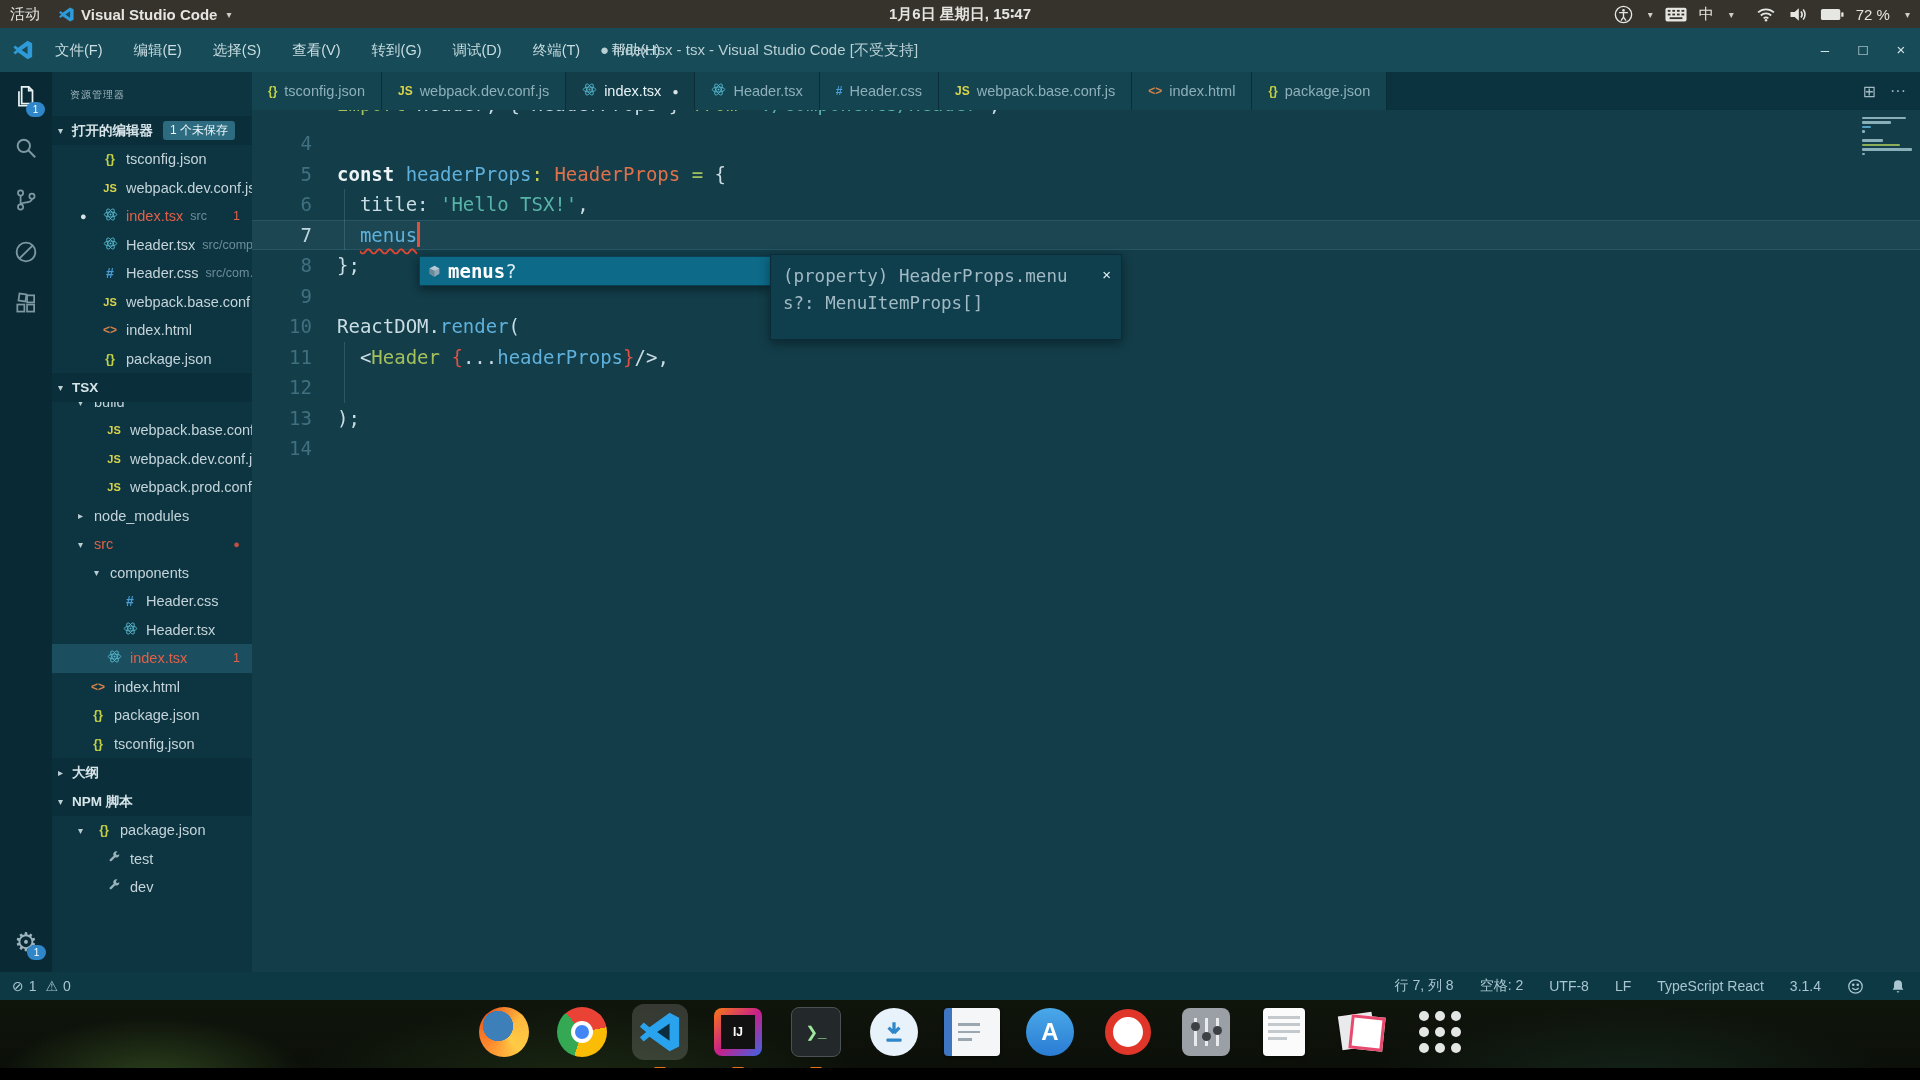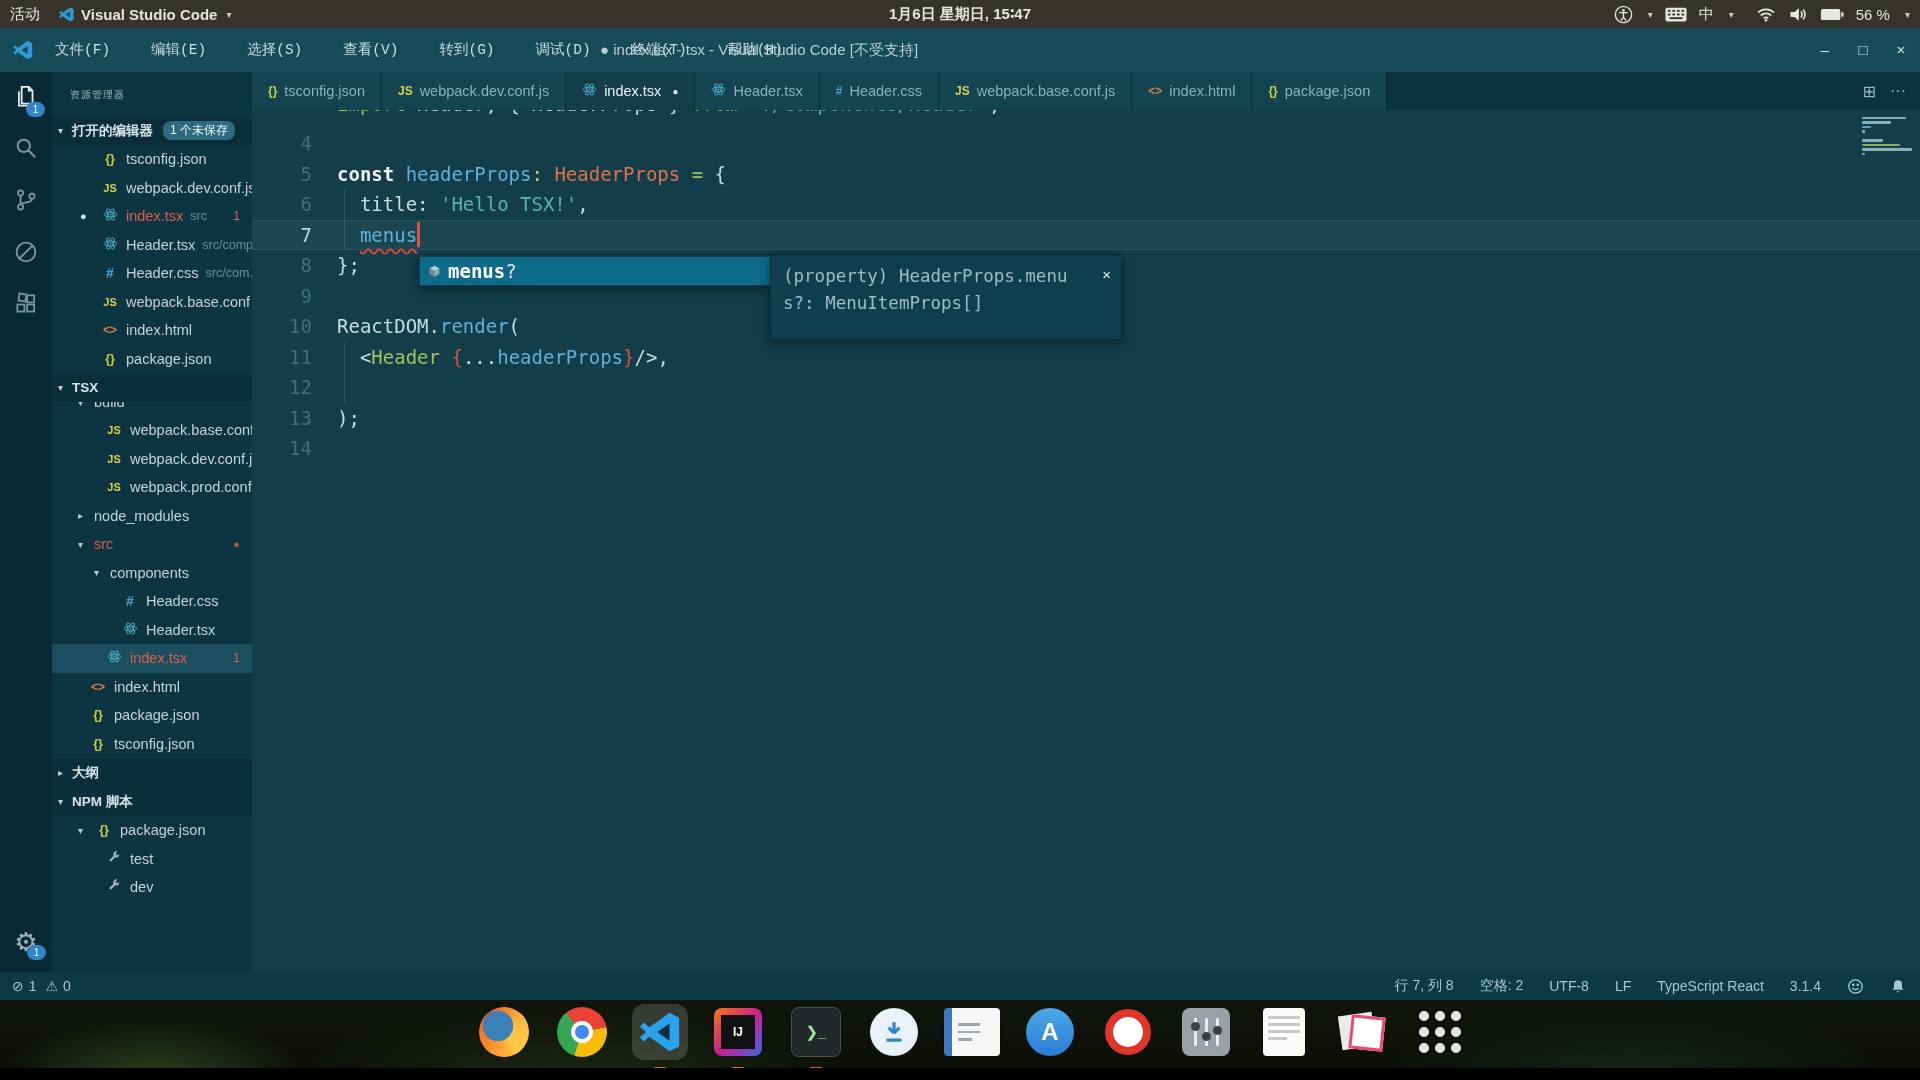--- a/index.html
+++ b/index.html
@@ -12,21 +12,21 @@
   #topbar .left{display:flex;align-items:center;gap:18px;padding-left:10px;}
   #topbar .center{position:absolute;left:0;right:0;text-align:center;font-weight:bold;pointer-events:none;}
   #topbar .right{margin-left:auto;display:flex;align-items:center;gap:12px;padding-right:10px;}
   .tb-ico{display:inline-flex;align-items:center;}
   .caret{font-size:10px;color:#cfcdc8;margin-left:3px;}
   #tb-appname{font-weight:bold;display:flex;align-items:center;gap:6px;}
   
   #vswindow{position:absolute;left:0;top:28px;width:1920px;height:972px;background:#123d49;}
   #titlebar{position:absolute;left:0;top:0;width:100%;height:44px;background:#164b57;
     display:flex;align-items:center;font-size:14.5px;color:#c9dde2;}
-  #titlebar .menus{display:flex;gap:15px;margin-left:8px;font-family:Liberation Mono, monospace;}
+  #titlebar .menus{display:flex;gap:5px;margin-left:8px;}
   #titlebar .menuitem{padding:0 13px;line-height:44px;}
   #titlebar .wtitle{position:absolute;left:600px;top:0;line-height:44px;color:#b9cfd5;font-size:15px;}
   #titlebar .controls{position:absolute;right:0;top:0;height:44px;display:flex;align-items:center;gap:0;}
   #titlebar .ctrl{width:38px;text-align:center;font-size:15px;color:#d6e4e8;line-height:44px;}
   .vslogo{width:22px;height:22px;margin-left:12px;}
   
   #mainrow{position:absolute;left:0;top:44px;width:100%;height:900px;display:flex;}
   
   #activitybar{width:52px;height:100%;background:#092a34;position:relative;flex:none;}
   .act-item{position:relative;width:52px;height:52px;display:flex;align-items:center;justify-content:center;color:#7e98a2;}
@@ -35,21 +35,21 @@
     background:#2f86c9;color:#fff;font-size:10px;line-height:15px;text-align:center;padding:0 2px;}
   #act-gear{position:absolute;left:0;bottom:4px;width:52px;height:52px;display:flex;align-items:center;
     justify-content:center;color:#9cb4bd;font-size:26px;}
   
   #sidebar{width:200px;height:100%;background:#0d3541;flex:none;position:relative;font-size:14.5px;overflow:hidden;}
   #sb-title{height:44px;line-height:46px;padding-left:18px;color:#9fb6bd;font-size:10px;letter-spacing:1px;}
   .sb-sechead{height:29px;background:#0b2f3a;display:flex;align-items:center;font-weight:bold;color:#d7e5ea;
     font-size:13.5px;position:relative;}
   .sb-sechead .chev{width:14px;margin-left:6px;font-size:10px;color:#bcd0d6;}
   .sb-badgepill{margin-left:10px;background:#2c6b80;color:#eaf4f7;font-weight:normal;font-size:12px;
-    border-radius:8px;padding:1px 7px;}
+    border-radius:3px;padding:1px 7px;}
   .sb-row{height:28.5px;display:flex;align-items:center;position:relative;color:#c4d4da;white-space:nowrap;}
   .sb-row.selected{background:#1b4e5e;}
   .sb-row .dotcol{position:absolute;left:28px;color:#d9e2e5;font-size:11px;}
   .sb-row .ficon{width:20px;flex:none;text-align:center;margin-right:6px;}
   .sb-row .chev{width:12px;flex:none;font-size:10px;color:#b8ccd2;margin-right:4px;}
   .sb-row .lbl.err{color:#e0604a;}
   .sb-row .desc{color:#6c8d99;font-size:12.5px;margin-left:7px;}
   .sb-row .rbadge{position:absolute;right:12px;color:#e0604a;font-size:12.5px;}
   .sb-row .rdot{position:absolute;right:12px;color:#c05043;font-size:11px;}
   .sb-row.clipped{height:14px;overflow:hidden;}
@@ -176,21 +176,21 @@
             <path d="M15.5 6.5a5.5 5.5 0 0 1 0 7" stroke="#e6e6e2" stroke-width="2" fill="none"></path>
             <path d="M18.2 4a9.5 9.5 0 0 1 0 12" stroke="#e6e6e2" stroke-width="2" fill="none"></path>
           </svg>
       </span>
       <span class="tb-ico">
         <svg width="24" height="13" viewBox="0 0 26 14">
             <rect x="1" y="1" width="21" height="12" rx="2" fill="#e6e6e2"></rect>
             <rect x="23" y="4.5" width="2.5" height="5" rx="1" fill="#e6e6e2"></rect>
           </svg>
       </span>
-      <span>56 %</span>
+      <span>72 %</span>
       <span class="caret">▾</span>
     </div>
   </div>
 
   <div id="vswindow">
     <div id="titlebar">
       <svg class="vslogo" viewBox="0 0 24 24">
           <path d="M17 2l5 2.5v15L17 22 6.5 14.5 3.5 17 1.5 14.8 4.8 12 1.5 9.2 3.5 7l3 2.5L17 2z" fill="#2f9ad8"></path>
           <path d="M17 7.5v9L10.5 12 17 7.5z" fill="#164b57"></path>
         </svg>

